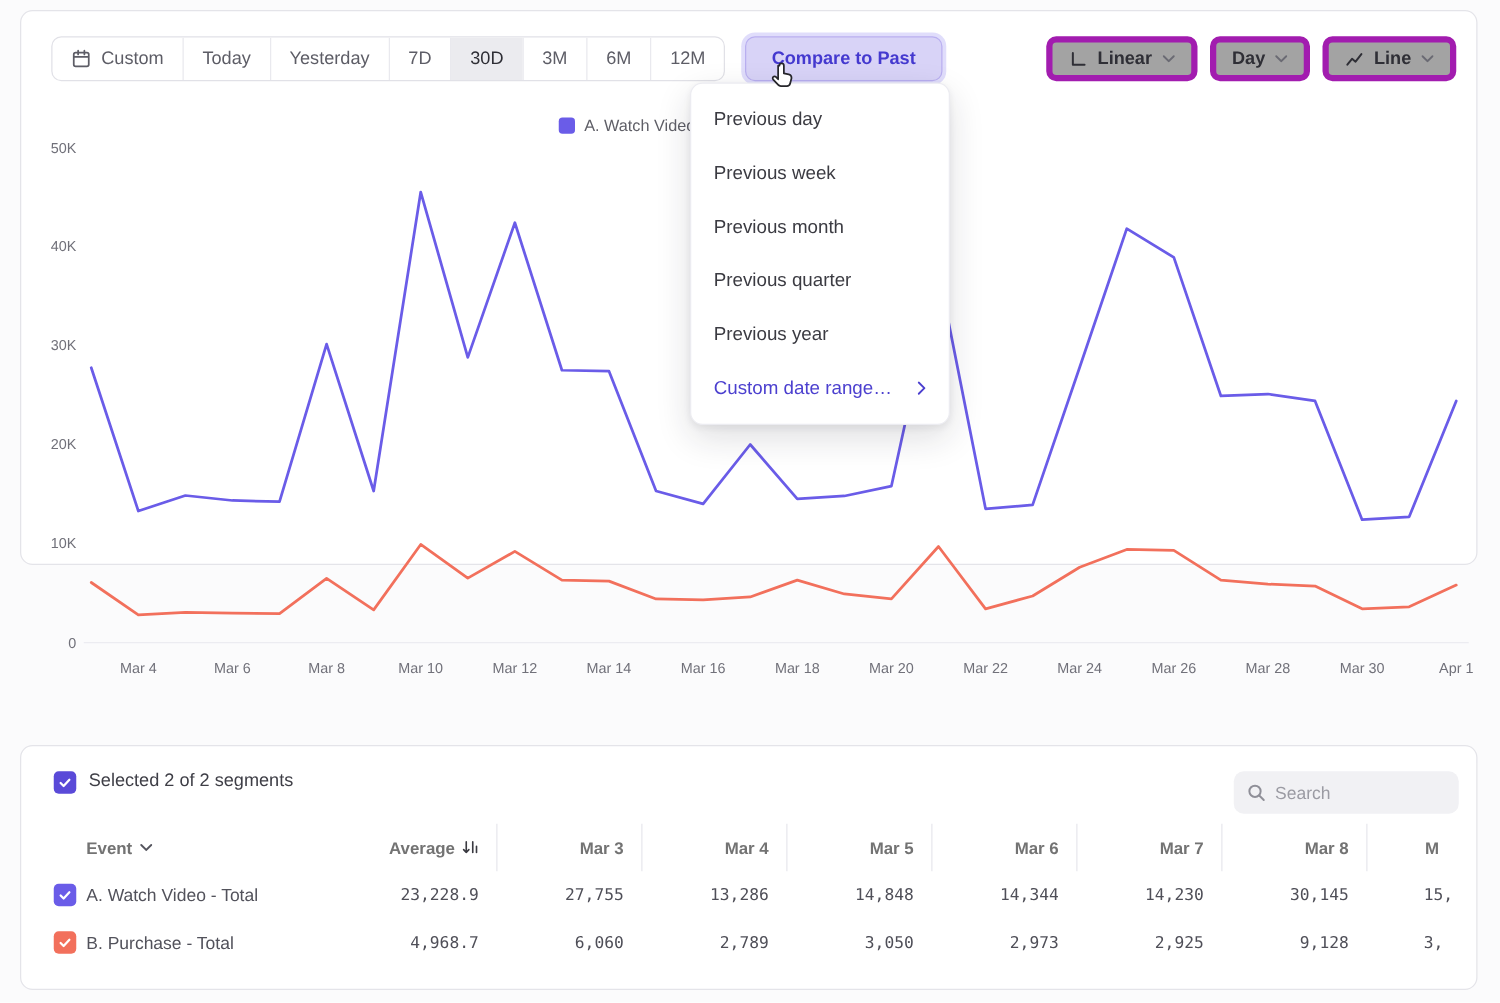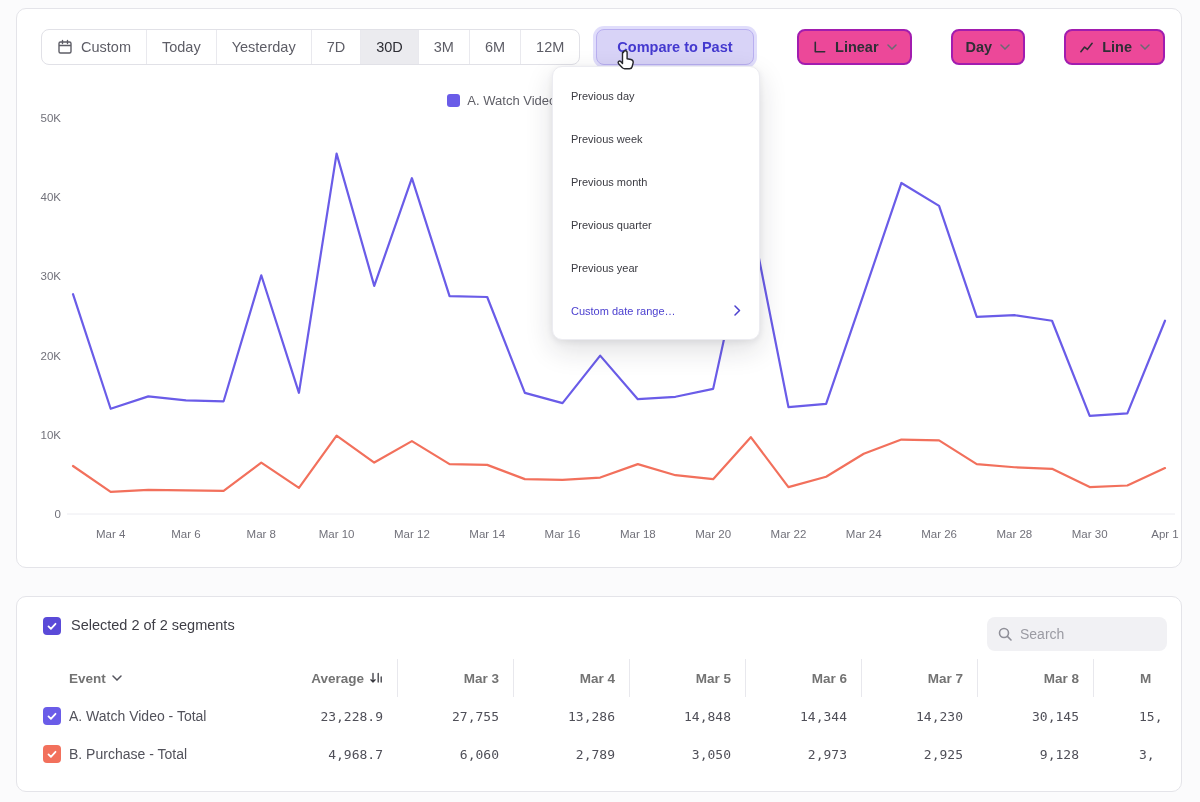--- a/index.html
+++ b/index.html
@@ -10,46 +10,46 @@
     font-family: "Liberation Sans", sans-serif;
     overflow: hidden;
     color: #3a3a41;
   }
   .card {
     position: absolute;
     background: #fff;
     border: 1px solid #e4e4e9;
     border-radius: 10px;
   }
-  #chart-card { left:16px; top:8px; width:1166px; height:560px; }
+  #chart-card { left:16px; top:8px; width:1166px; height:444px; }
   #segments-card { left:16px; top:596px; width:1166px; height:196px; overflow:hidden; }
 
   
   .toolbar { position:absolute; left:24px; top:20px; right:16px; height:36px; display:flex; align-items:center; }
   .seg-group { display:flex; align-items:stretch; height:36px; border:1px solid #e1e1e7; border-radius:8px; overflow:hidden; background:#fff; }
   .seg-item { display:flex; align-items:center; gap:8px; padding:0 15px; font-size:14.5px; color:#5d5d66; border-left:1px solid #e9e9ee; cursor:pointer; white-space:nowrap; }
   .seg-item:first-child { border-left:none; }
   .seg-item.selected { background:#ebebef; color:#2e2e35; }
   .compare-btn { margin-left:16px; height:36px; padding:0 20px; display:flex; align-items:center; border-radius:8px;
     font-size:14.5px; font-weight:bold; border:1px solid #b9aff0; box-shadow:0 0 0 3px rgba(133,118,240,.25);
     background:#d8d3f7; color:#4439cf; cursor:pointer; font-family:inherit; }
   .controls { margin-left:auto; display:flex; gap:10px; }
-  .ctrl-btn { height:36px; padding:0 13px; display:flex; align-items:center; gap:8px; background:#ec4899;
-    border:2px solid #a21caf; border-radius:8px; font-size:14.5px; color:#2f2f36; font-weight:bold; cursor:pointer; font-family:inherit;margin-left:29px; }
+  .ctrl-btn { height:36px; padding:0 13px; display:flex; align-items:center; gap:8px; background:#a3a3a3;
+    border:5px solid #a21caf; border-radius:8px; font-size:14.5px; color:#2f2f36; font-weight:bold; cursor:pointer; font-family:inherit; }
 
   
   .legend { position:absolute; left:0; right:0; top:84px; display:flex; justify-content:center; gap:26px; z-index:2; }
   .legend-entry { display:flex; align-items:center; gap:7px; font-size:13px; color:#5f5f67; }
   .legend-swatch { width:13px; height:13px; border-radius:3px; }
   #chart-svg { position:absolute; left:0; top:70px; font-family:"Liberation Sans",sans-serif; }
 
   
   .menu { position:absolute; left:552px; top:66px; width:208px; background:#fff; border:1px solid #ececf1;
     border-radius:10px; box-shadow:0 10px 28px rgba(25,25,45,.14), 0 2px 6px rgba(25,25,45,.07); padding:7px 0; z-index:40; }
-  .menu-item { height:43px; display:flex; align-items:center; padding:0 18px; font-size:11px; color:#3b3b42; cursor:pointer; }
+  .menu-item { height:43px; display:flex; align-items:center; padding:0 18px; font-size:15px; color:#3b3b42; cursor:pointer; }
 
   .cursor { position:absolute; left:614px; top:48px; z-index:60; pointer-events:none; }
 
   
   .seg-header { position:absolute; left:26px; right:14px; top:20px; height:38px; display:flex; }
   .checkbox { width:18px; height:18px; border-radius:4px; display:flex; align-items:center; justify-content:center; flex:none; cursor:pointer; }
   .seg-label { margin-left:10px; font-size:14.5px; color:#3e3e46; }
   .search { margin-left:auto; width:180px; height:34px; background:#f1f1f4; border-radius:8px; display:flex; align-items:center; padding:0 10px; gap:7px; }
   .search input { border:none; background:transparent; outline:none; width:130px; font-size:14px; color:#3f3f46; font-family:inherit; }
   .search input::placeholder { color:#9b9ba3; }

